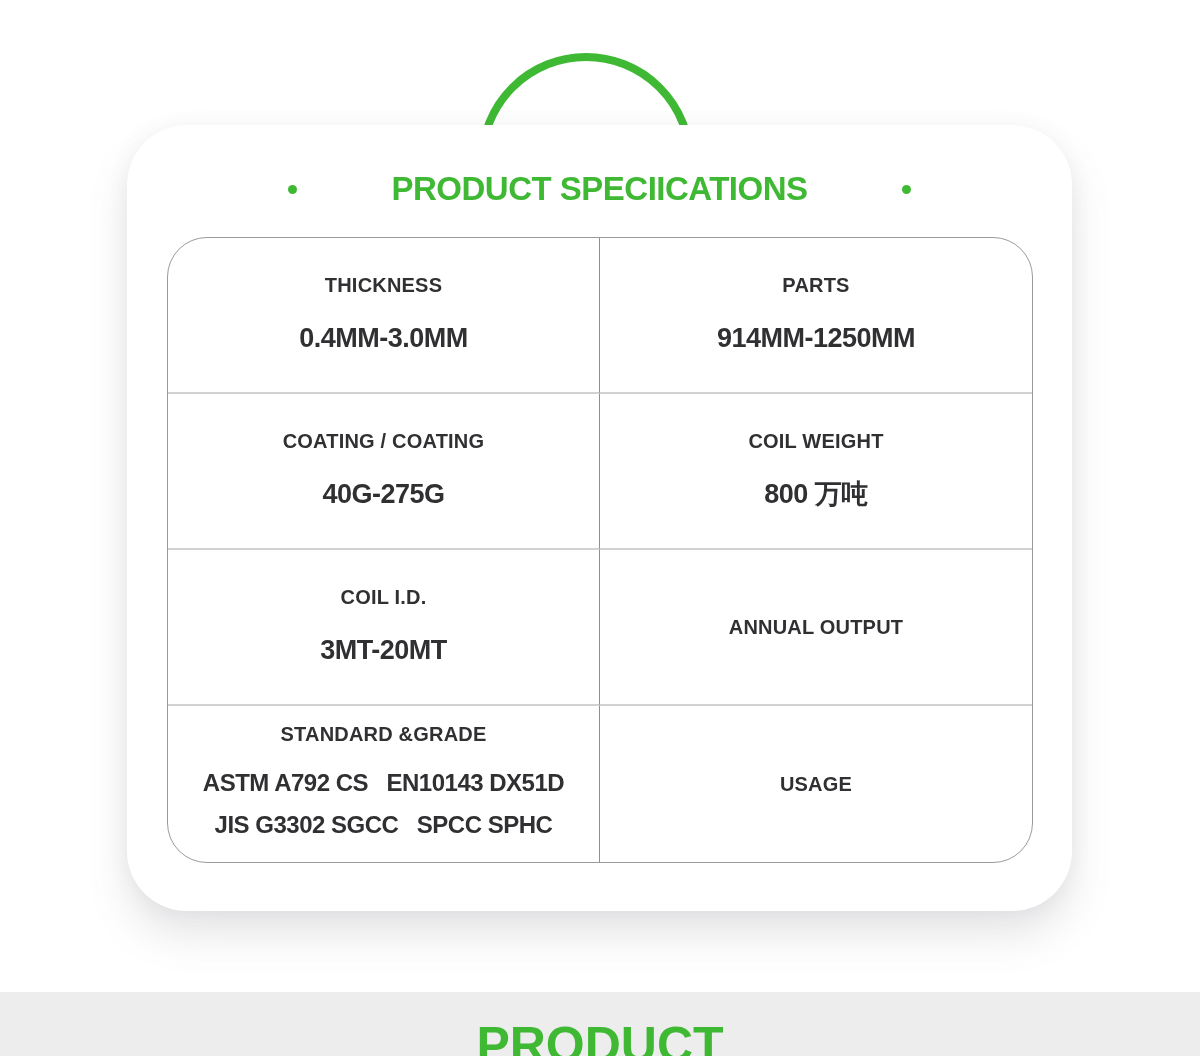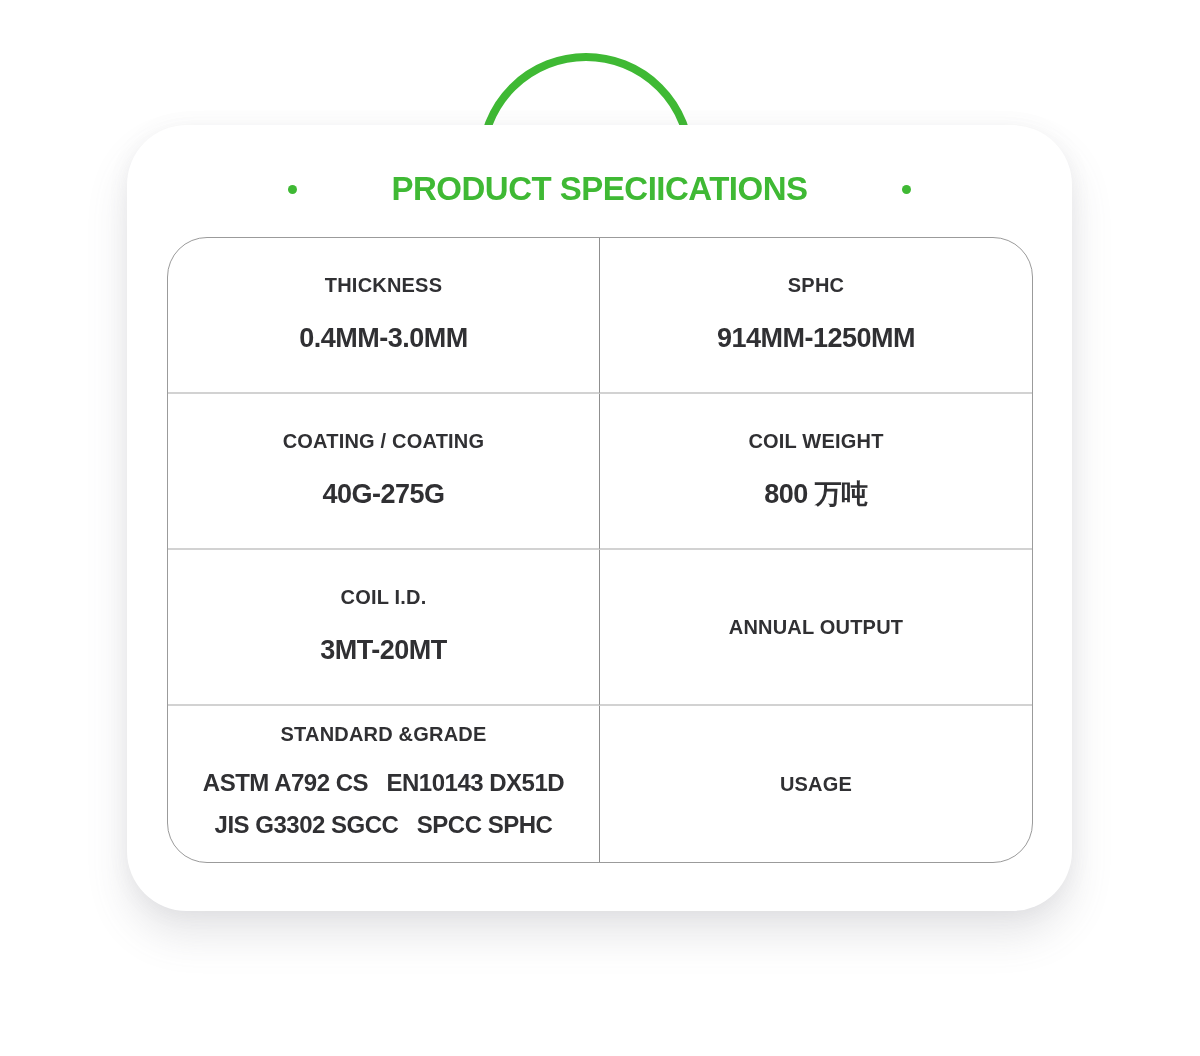--- a/index.html
+++ b/index.html
@@ -150,21 +150,21 @@
       <span class="title-dot"></span>
     </div>
 
     <div class="spec-table">
 
       <div class="cell left-col hline">
         <div class="cell-label">THICKNESS</div>
         <div class="cell-value">0.4MM-3.0MM</div>
       </div>
       <div class="cell right-col hline">
-        <div class="cell-label">SPHC</div>
+        <div class="cell-label">PARTS</div>
         <div class="cell-value">914MM-1250MM</div>
       </div>
 
       <div class="cell left-col hline">
         <div class="cell-label">COATING / COATING</div>
         <div class="cell-value">40G-275G</div>
       </div>
       <div class="cell right-col hline">
         <div class="cell-label">COIL WEIGHT</div>
         <div class="cell-value">800 万吨</div>
@@ -183,14 +183,17 @@
         <div class="cell-value">ASTM A792 CS   EN10143 DX51D
 JIS G3302 SGCC   SPCC SPHC</div>
       </div>
       <div class="cell right-col last">
         <div class="cell-label">USAGE</div>
       </div>
 
     </div>
   </div>
 
+  <div class="footer-strip">
+    <div class="footer-title">PRODUCT</div>
+  </div>
 
 </div>
 
 </body></html>

